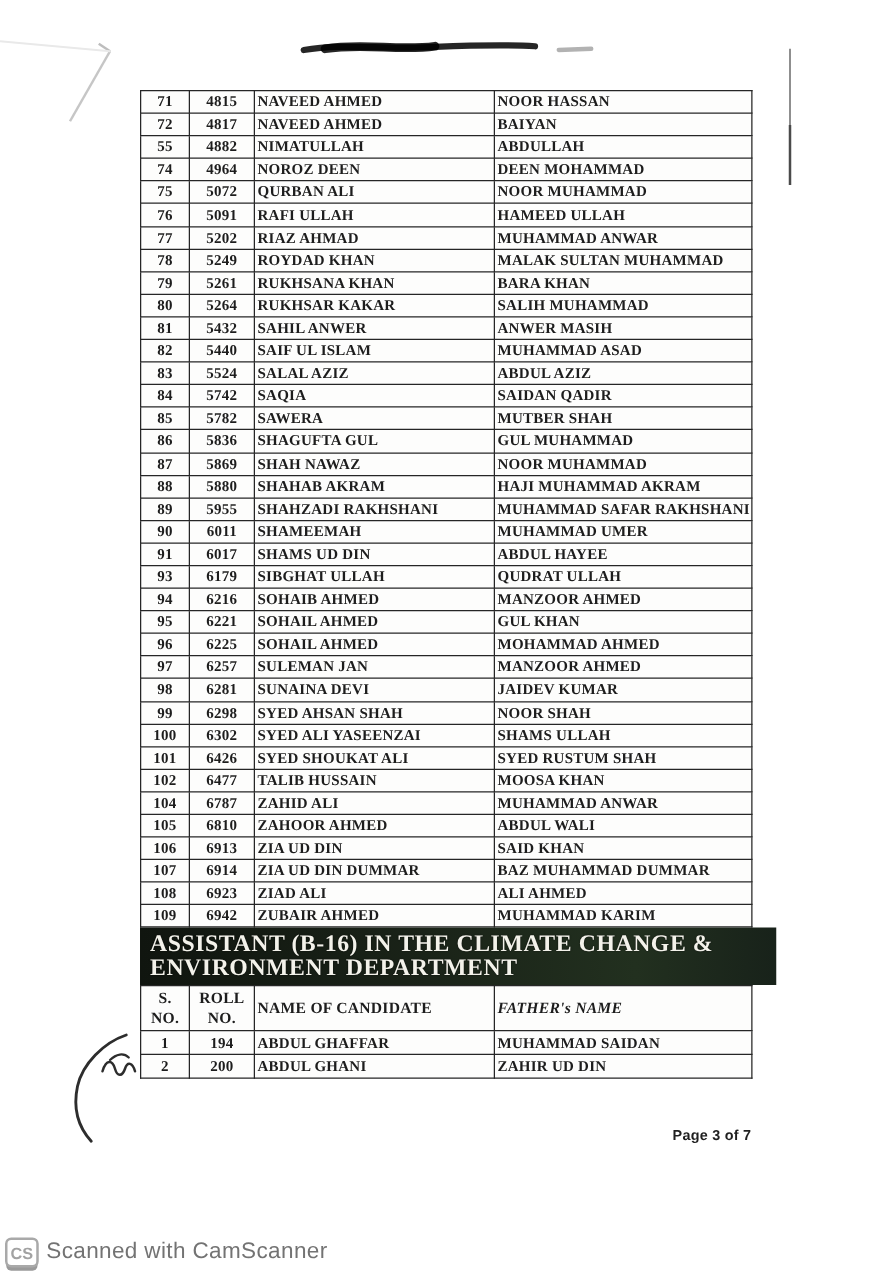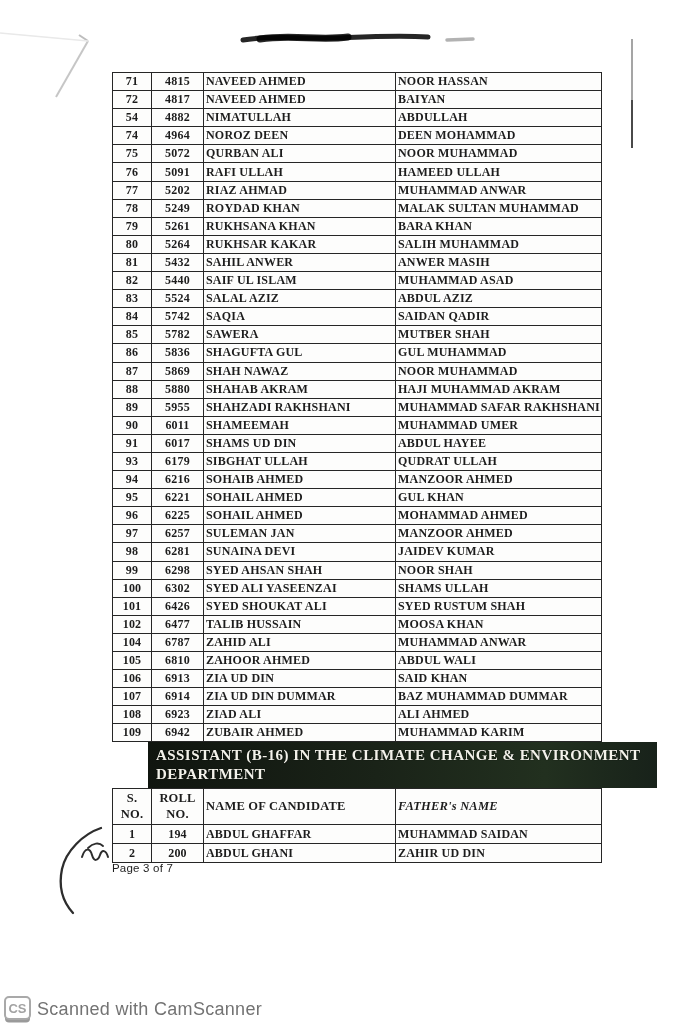--- a/index.html
+++ b/index.html
@@ -33,33 +33,32 @@
   #lower-table th {
     font-size:12.5px; white-space:normal; line-height:1.25; vertical-align:middle;
   }
   th.h-sno, th.h-roll { text-align:center; padding:0 4px; }
   th.h-name { text-align:left; }
   th.h-father { text-align:left; padding-left:6px;font-style:italic; }
   
   .banner {
     width:501px; min-height:41px;
     background:linear-gradient(90deg,#10150f 0%,#1a2318 45%,#22301f 78%,#18221a 100%);
-    color:#f3f2ea; font-weight:700; font-size:15px; letter-spacing:.45px;
+    color:#f3f2ea; font-weight:700; font-size:19px; letter-spacing:.45px;
     line-height:19px; padding:4px 0 1px 8px;
     text-shadow:0 0 1px #000;
-    margin-left:36px;
   }
   
   .page-num {
-    position:absolute; left:112px; top:862px; width:489px;
-    text-align:left; font-family:"Liberation Sans","DejaVu Sans",sans-serif;
-    font-weight:400; font-size:11.5px; color:#1f1f1f; letter-spacing:.2px;
-  }
-  
-  .cam-footer { position:absolute; left:4px; top:990px; height:30px; display:flex; align-items:flex-end; }
+    position:absolute; left:112px; top:903px; width:489px;
+    text-align:right; font-family:"Liberation Sans","DejaVu Sans",sans-serif;
+    font-weight:700; font-size:11.5px; color:#1f1f1f; letter-spacing:.2px;
+  }
+  
+  .cam-footer { position:absolute; left:4px; top:990px; height:30px; display:flex; align-items:flex-start; }
   .cs-badge {
     width:23px; height:20px; border:2.5px solid #a9a9a9; border-radius:5px;
     color:#a2a2a2; font-family:"Liberation Sans",sans-serif; font-weight:700; font-size:13px;
     display:flex; align-items:center; justify-content:center;
     box-shadow:0 3.5px 0 -1px #9a9a9a; background:#fff;
   }
   .cam-text {
     margin-left:6px; font-family:"Liberation Sans","DejaVu Sans",sans-serif;
     font-size:18px; color:#737373; letter-spacing:.3px;
   }
@@ -113,21 +112,21 @@
             <td class="c-name">NAVEED AHMED</td>
             <td class="c-father">NOOR HASSAN</td>
           </tr>
           <tr>
             <td class="c-sno">72</td>
             <td class="c-roll">4817</td>
             <td class="c-name">NAVEED AHMED</td>
             <td class="c-father">BAIYAN</td>
           </tr>
           <tr>
-            <td class="c-sno">54</td>
+            <td class="c-sno">55</td>
             <td class="c-roll">4882</td>
             <td class="c-name">NIMATULLAH</td>
             <td class="c-father">ABDULLAH</td>
           </tr>
           <tr>
             <td class="c-sno">74</td>
             <td class="c-roll">4964</td>
             <td class="c-name">NOROZ DEEN</td>
             <td class="c-father">DEEN MOHAMMAD</td>
           </tr>

